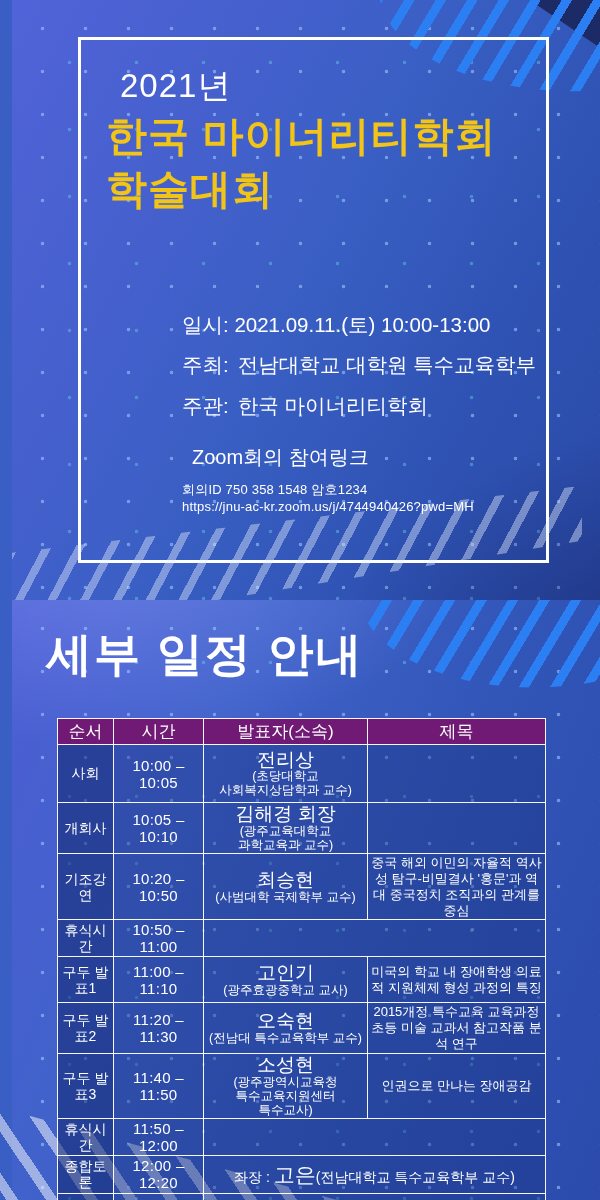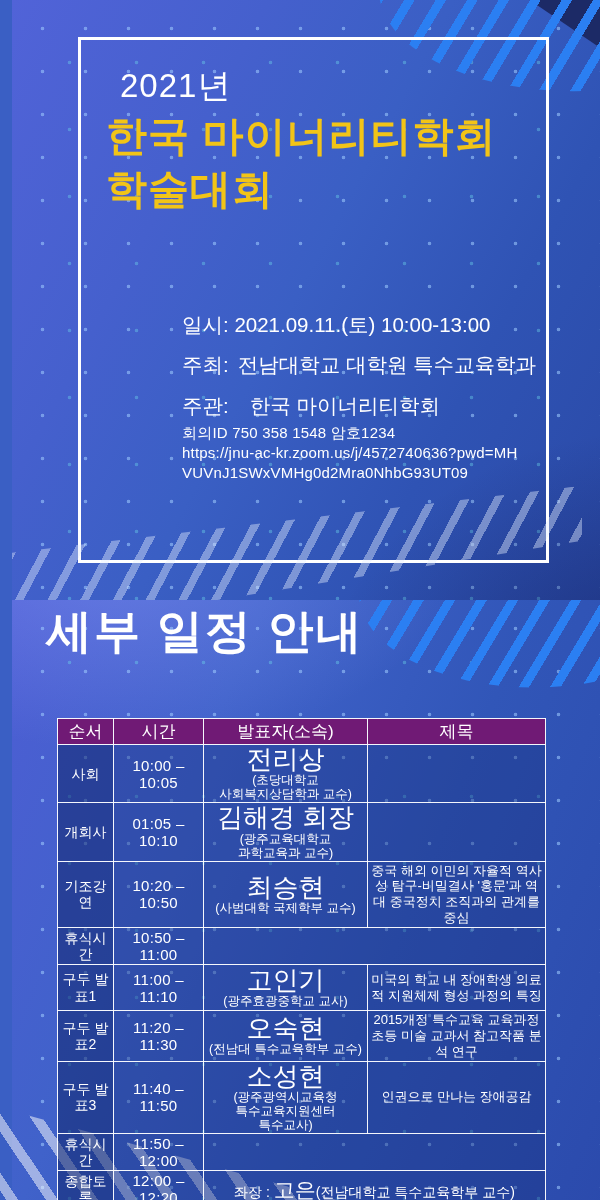--- a/index.html
+++ b/index.html
@@ -58,40 +58,40 @@
   }
   .z-text{position:absolute;z-index:5;}
   #year-label{left:108px;top:64px;font-size:33px;letter-spacing:1px;}
   #poster-title{left:94px;top:110px;font-size:41px;font-weight:900;line-height:1.3;
     color:#f2c417;letter-spacing:1px;}
   #info-block{left:170px;top:312px;width:370px;}
   .info-line{font-size:20.5px;line-height:1.3;}
   .info-row{display:flex;margin-top:13px;}
   .info-row .lbl{margin-right:9px;white-space:nowrap;}
   #datetime-line{margin-top:0;}
-  #organizer-row{margin-top:15px;gap:12px;}
+  #organizer-row{margin-top:15px;}
   #zoom-title{margin-top:24px;padding-left:10px;font-size:20px;}
-  #zoom-details{margin-top:3px;font-size:15px;line-height:1.32;letter-spacing:.2px;}
-  #schedule-heading{left:46px;top:601px;font-size:46px;font-weight:900;letter-spacing:2px;}
+  #zoom-details{margin-top:10px;font-size:13px;line-height:1.32;letter-spacing:.2px;}
+  #schedule-heading{left:46px;top:624px;font-size:46px;font-weight:900;letter-spacing:2px;}
   #schedule-table{
     position:absolute;left:57px;top:718px;z-index:5;
     border-collapse:collapse;table-layout:fixed;width:488px;
   }
   #schedule-table th,#schedule-table td{
     border:1px solid rgba(255,255,255,.95);
     text-align:center;vertical-align:middle;color:#fff;overflow:hidden;
   }
   #schedule-table th{
     background:#701a75;font-weight:400;font-size:17px;height:22px;padding:1px 2px;
   }
   #schedule-table td{background:rgba(24,48,124,.38);padding:1px 3px;}
   #schedule-table td.col-order{background:rgba(14,34,104,.52);font-size:14px;line-height:1.15;}
   #schedule-table td.col-time{font-size:15px;letter-spacing:.3px;}
   #schedule-table td.col-title{font-size:13px;line-height:1.22;}
-  .sp-name{font-size:26px;line-height:1.05;}
+  .sp-name{font-size:19px;line-height:1.05;}
   .sp-affil{font-size:12.5px;line-height:1.12;}
   .chair-name{font-size:21px;}
   td.col-merged{font-size:14px;line-height:1.3;}
   tbody tr:nth-child(1){height:58px}
   tbody tr:nth-child(2){height:50px}
   tbody tr:nth-child(3){height:50px}
   tbody tr:nth-child(4){height:21px}
   tbody tr:nth-child(5){height:46px}
   tbody tr:nth-child(6){height:48px}
   tbody tr:nth-child(7){height:58px}
@@ -114,31 +114,31 @@
   <div class="z-text" id="poster-title">
     <div>한국 마이너리티학회</div>
     <div>학술대회</div>
   </div>
 
   <div class="z-text" id="info-block">
     <div class="info-line" id="datetime-line"><span class="lbl">일시:</span> <span>2021.09.11.(토) 10:00-13:00</span></div>
     <div class="info-row">
       <span class="lbl info-line">주최:</span>
       <span>
-        <div class="info-line">전남대학교 대학원 특수교육학과</div>
+        <div class="info-line">전남대학교 대학원 특수교육학부</div>
       </span>
     </div>
     <div class="info-row" id="organizer-row">
       <span class="lbl info-line">주관:</span>
       <span class="info-line">한국 마이너리티학회</span>
     </div>
+    <div id="zoom-title">Zoom회의 참여링크</div>
     <div id="zoom-details">
       <div>회의ID 750 358 1548 암호1234</div>
-      <div>https://jnu-ac-kr.zoom.us/j/4572740636?pwd=MH</div>
-      <div>VUVnJ1SWxVMHg0d2Mra0NhbG93UT09</div>
+      <div>https://jnu-ac-kr.zoom.us/j/4744940426?pwd=MH</div>
     </div>
   </div>
 </div>
 
 <div class="section" id="bottom-section">
   <div class="light-swoosh"></div>
   <div class="dots"></div>
   <div class="slashes" id="slashes-top2"></div>
 </div>
 
@@ -169,21 +169,21 @@
           <div class="sp-name">전리상</div>
           <div class="sp-affil">(초당대학교</div>
           <div class="sp-affil">사회복지상담학과 교수)</div>
         </td>
         <td class="col-title"></td>
       </tr>
       <tr>
         <td class="col-order">
           <div>개회사</div>
         </td>
-        <td class="col-time">01:05 – 10:10</td>
+        <td class="col-time">10:05 – 10:10</td>
         <td class="col-speaker">
           <div class="sp-name">김해경 회장</div>
           <div class="sp-affil">(광주교육대학교</div>
           <div class="sp-affil">과학교육과 교수)</div>
         </td>
         <td class="col-title"></td>
       </tr>
       <tr>
         <td class="col-order">
           <div>기조강연</div>

